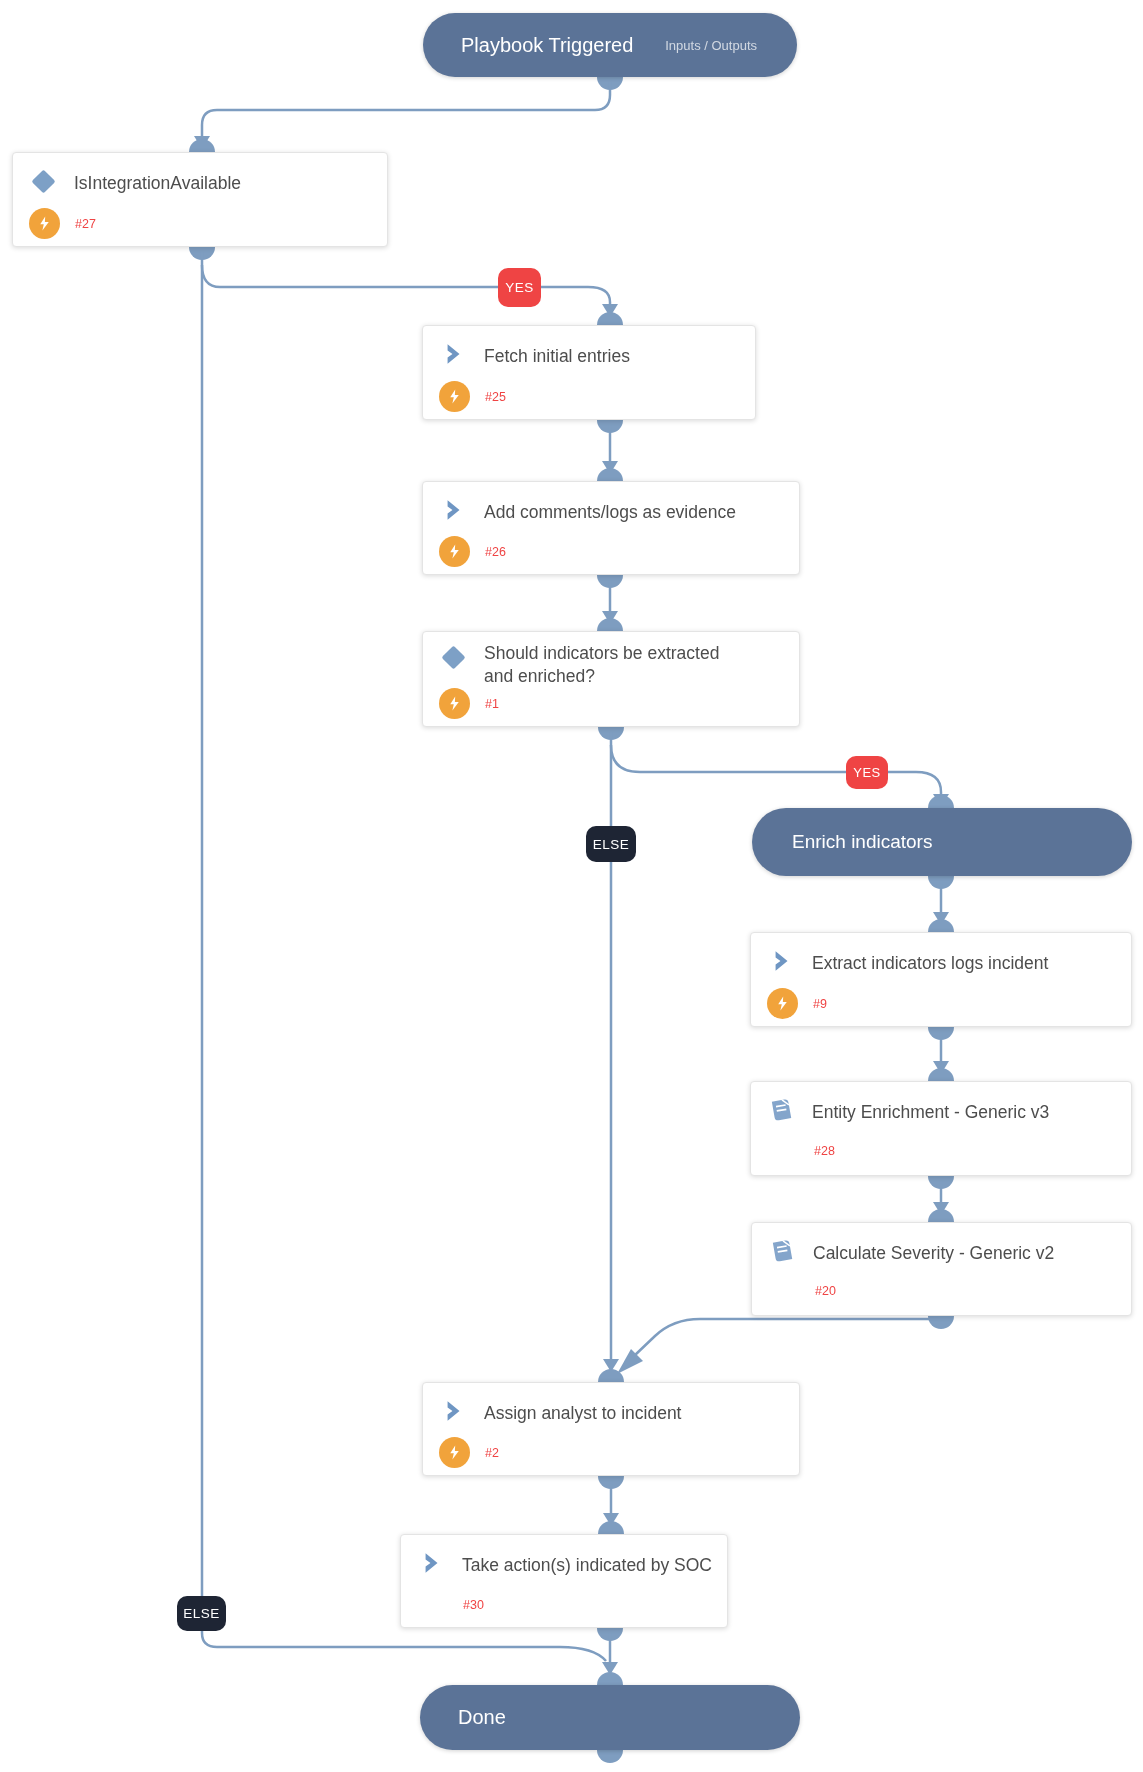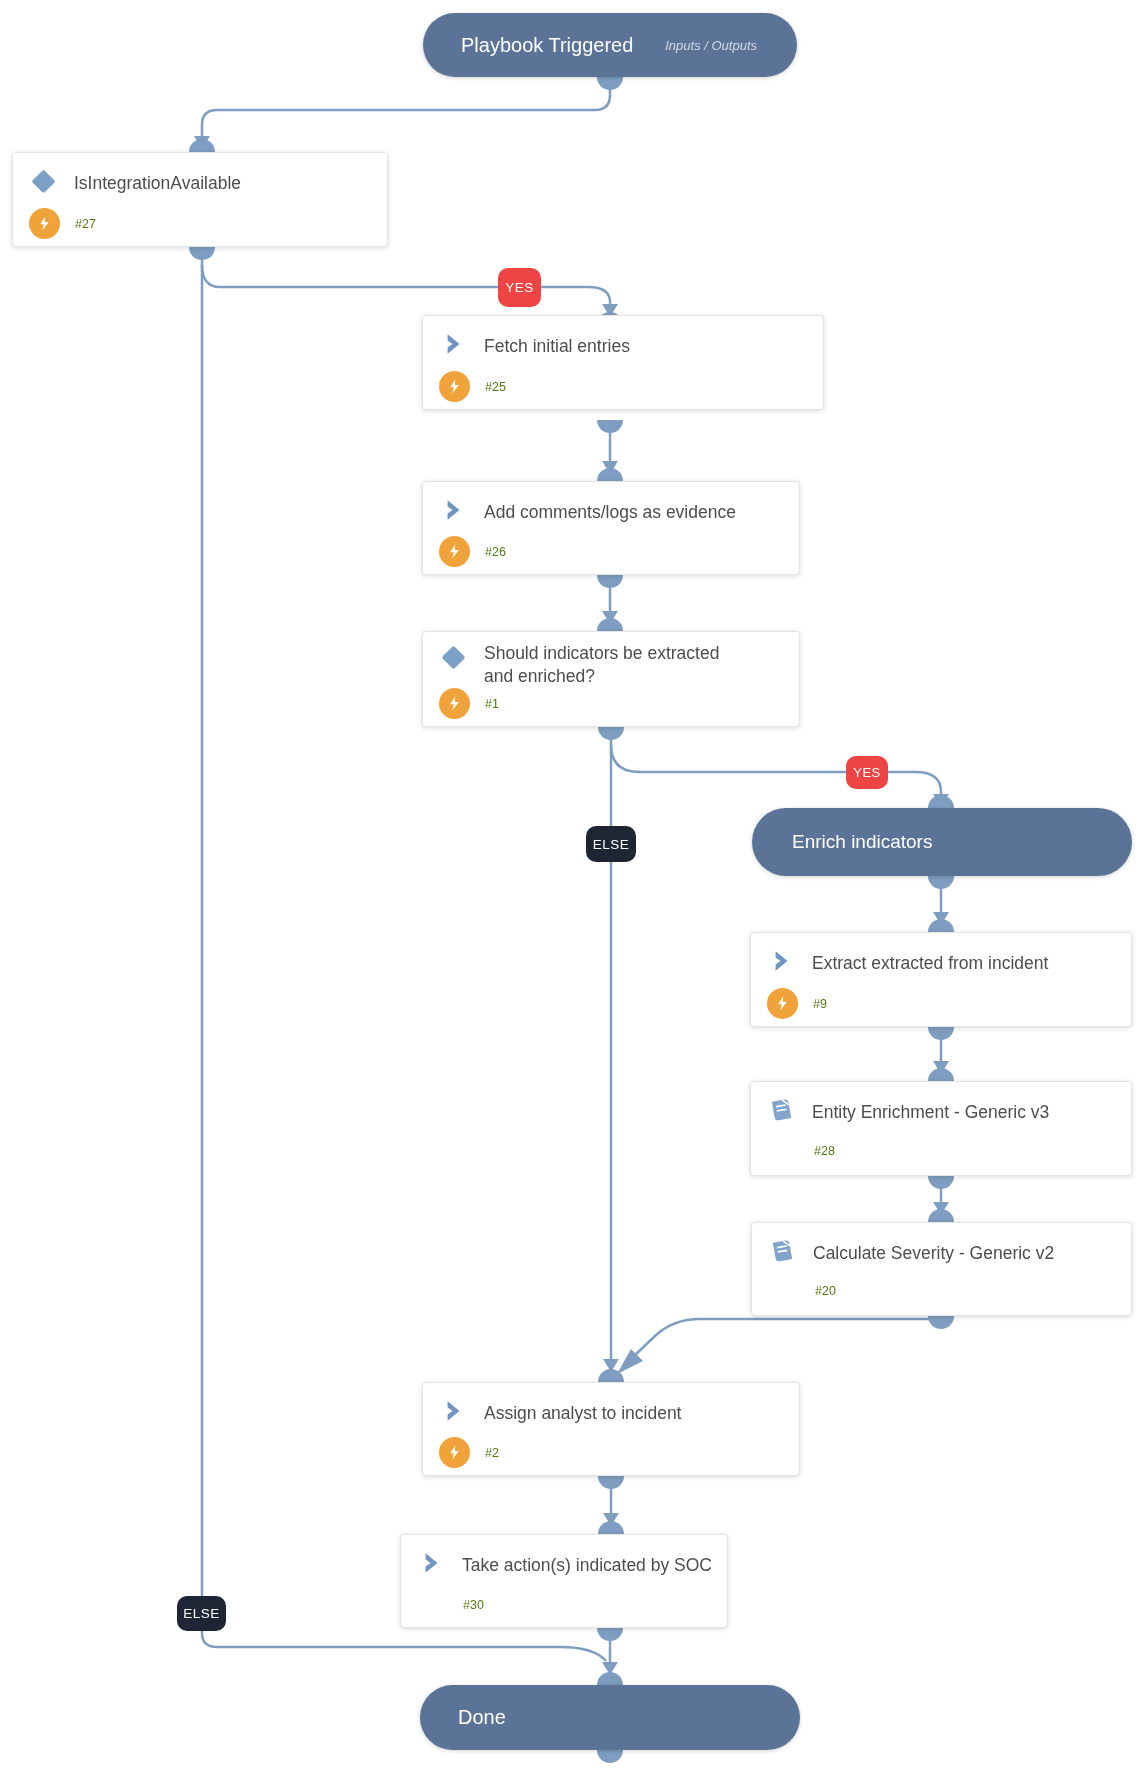--- a/index.html
+++ b/index.html
@@ -4,34 +4,34 @@
 <style>
   html,body{margin:0;padding:0;background:#fff;}
   #canvas{position:relative;width:1143px;height:1772px;background:#ffffff;overflow:hidden;
           font-family:"Liberation Sans", sans-serif;}
   #wires{position:absolute;left:0;top:0;z-index:1;}
   .wire{stroke:#7e9dc0;stroke-width:2.5;fill:none;}
   .shape{fill:#7e9dc0;stroke:none;}
   .card{position:absolute;background:#fff;border:1px solid #e4e4e4;border-radius:4px;
         box-shadow:0 1px 5px rgba(0,0,0,.15);z-index:2;box-sizing:border-box;text-decoration:underline;}
   .card .title{position:absolute;left:61px;top:20px;font-size:17.5px;color:#4d4d4d;}
-  .card .num{position:absolute;left:62px;bottom:15px;font-size:12.5px;color:#4d7c0f;}
+  .card .num{position:absolute;left:62px;bottom:15px;font-size:12.5px;color:#ef4444;}
   .card .icn{position:absolute;left:17px;top:15px;width:26px;height:26px;}
   .card .bolt{position:absolute;left:16px;bottom:7px;width:31px;height:31px;background:#f1a33b;
         border-radius:50%;display:flex;align-items:center;justify-content:center;}
   .bolt svg{width:17px;height:17px;}
   .diamond{position:absolute;left:22px;top:20px;width:17px;height:17px;background:#7da0c6;
         border-radius:2px;transform:rotate(45deg);}
   .two-line .title{top:10px;width:265px;line-height:1.32;}
   .two-line .diamond{top:17px;}
   .sub .num{left:63px;bottom:17px;}
   .pill{position:absolute;background:#5b7397;border-radius:34px;z-index:2;display:flex;
         align-items:center;box-shadow:0 1px 4px rgba(0,0,0,.18);box-sizing:border-box;}
   .pill .pill-title{color:#fff;font-size:20px;margin-left:38px;}
-  .pill .pill-sub{position:absolute;right:40px;color:rgba(255,255,255,.72);font-size:13px;font-style:italic;}
+  .pill .pill-sub{position:absolute;right:40px;color:rgba(255,255,255,.72);font-size:13px;}
   .badge{position:absolute;z-index:3;display:flex;align-items:center;justify-content:center;
         color:#fff;font-size:13.5px;border-radius:10px;letter-spacing:.5px;}
   .badge.yes{background:#ef4444;}
   .badge.else{background:#1e2534;text-align:right;}
 </style>
 </head>
 <body>
 
 <div id="canvas">
 
@@ -109,21 +109,21 @@
     <span class="diamond"></span>
     <span class="title">IsIntegrationAvailable</span>
     <span class="bolt">
       <svg viewBox="0 0 24 24">
           <path d="M13 2 L6 13 H11 L9 22 L18 10 H12.5 Z" fill="#fff"></path>
         </svg>
     </span>
     <span class="num">#27</span>
   </div>
 
-  <div class="card" style="left:422px;top:315px;width:402px;height:95px">
+  <div class="card" style="left:422px;top:325px;width:334px;height:95px">
     <span class="icn">
       <svg viewBox="0 0 24 24">
           <path d="M7 3 L18 12 L7 21 L7 15.2 L11.5 12 L7 8.8 Z" fill="#6f96c3"></path>
         </svg>
     </span>
     <span class="title">Fetch initial entries</span>
     <span class="bolt">
       <svg viewBox="0 0 24 24">
           <path d="M13 2 L6 13 H11 L9 22 L18 10 H12.5 Z" fill="#fff"></path>
         </svg>
@@ -160,21 +160,21 @@
   <div class="pill" style="left:752px;top:808px;width:380px;height:68px">
     <span class="pill-title" style="font-size:19px;margin-left:40px">Enrich indicators</span>
   </div>
 
   <div class="card" style="left:750px;top:932px;width:382px;height:95px">
     <span class="icn">
       <svg viewBox="0 0 24 24">
           <path d="M7 3 L18 12 L7 21 L7 15.2 L11.5 12 L7 8.8 Z" fill="#6f96c3"></path>
         </svg>
     </span>
-    <span class="title">Extract extracted from incident</span>
+    <span class="title">Extract indicators logs incident</span>
     <span class="bolt">
       <svg viewBox="0 0 24 24">
           <path d="M13 2 L6 13 H11 L9 22 L18 10 H12.5 Z" fill="#fff"></path>
         </svg>
     </span>
     <span class="num">#9</span>
   </div>
 
   <div class="card sub" style="left:750px;top:1081px;width:382px;height:95px">
     <span class="icn" style="transform:rotate(-10deg)">

